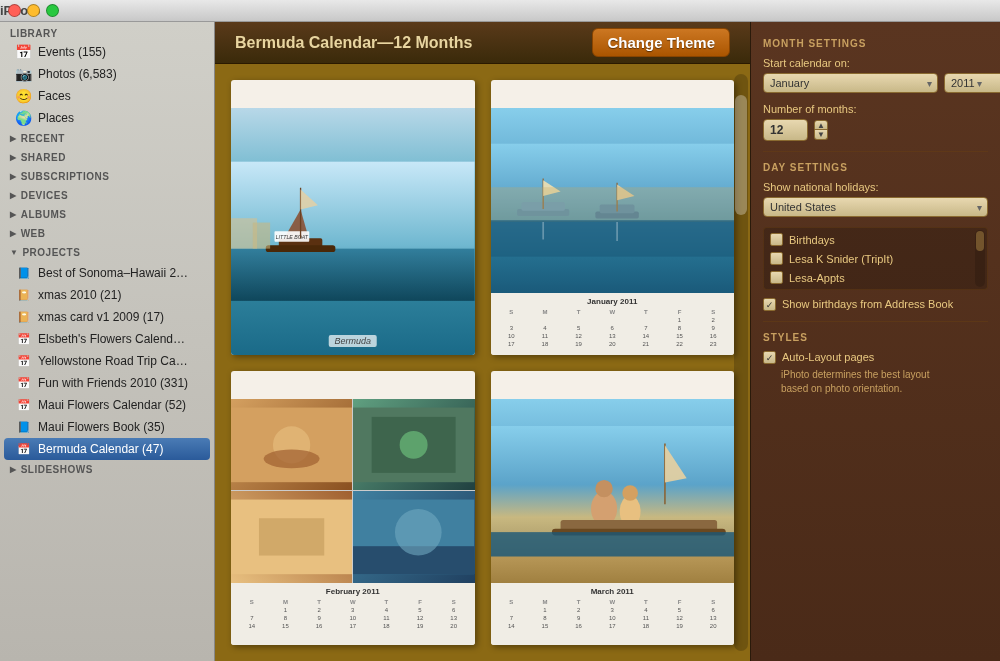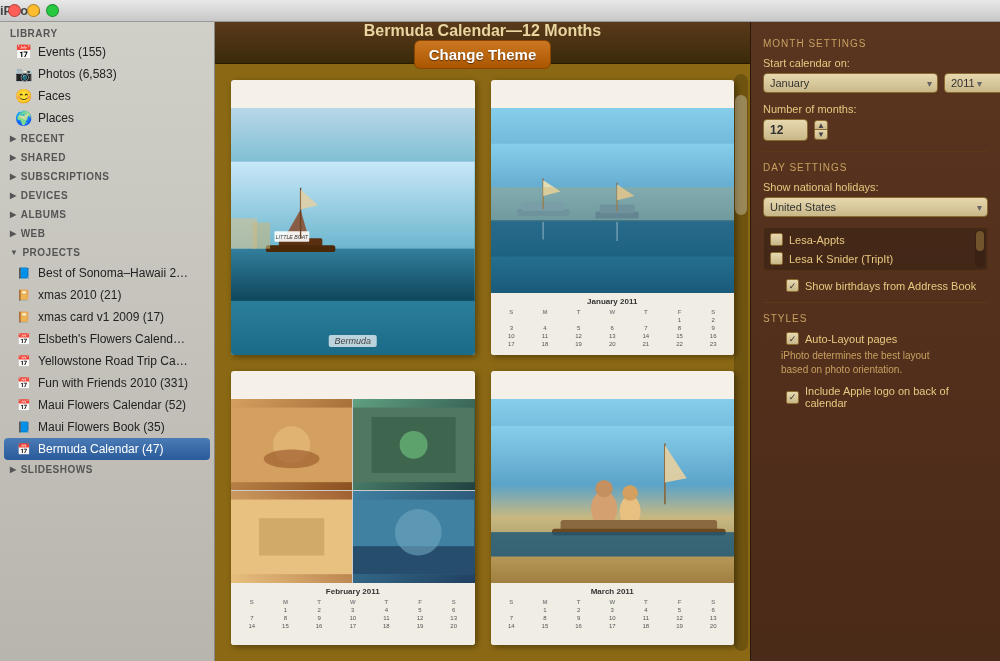--- a/index.html
+++ b/index.html
@@ -118,21 +118,20 @@
 
     
     .content-header {
       height: 42px;
       background: linear-gradient(to bottom, #5a3a1a, #3a2a0a);
       display: flex;
       align-items: center;
       justify-content: space-between;
       padding: 0 20px;
       border-bottom: 1px solid #2a1a00;
-      flex-direction: column;
     }
     .content-title {
       color: #e8d5a0;
       font-size: 16px;
       font-weight: bold;
     }
     .change-theme-btn {
       background: linear-gradient(to bottom, #cc7722, #aa5500);
       border: 1px solid #884400;
       border-radius: 6px;
@@ -231,21 +230,21 @@
     .right-panel {
       width: 250px;
       background: linear-gradient(to bottom, #5a3520, #4a2a18);
       border-left: 1px solid #2a1a0a;
       padding: 12px;
       overflow-y: auto;
       flex-shrink: 0;
     }
     .panel-section-title {
       font-size: 10px;
-      font-weight: normal;
+      font-weight: bold;
       color: #c8a060;
       text-transform: uppercase;
       letter-spacing: 1px;
       margin-bottom: 8px;
       margin-top: 4px;
     }
     .panel-label {
       font-size: 11px;
       color: #e8c880;
       margin-bottom: 4px;
@@ -311,24 +310,22 @@
     }
     .step-btn:first-child { border-radius: 3px 3px 0 0; }
     .step-btn:last-child { border-radius: 0 0 3px 3px; border-top: none; }
     .divider {
       height: 1px;
       background: rgba(100,60,20,0.6);
       margin: 10px 0;
     }
     .checkbox-row {
       display: flex;
-      align-items: center;
       gap: 6px;
       margin-bottom: 4px;
-      margin-left: 23px;
     }
     .checkbox-box {
       width: 13px; height: 13px;
       background: linear-gradient(to bottom, #e8d8b0, #c8b888);
       border: 1px solid #8a6a30;
       border-radius: 2px;
       display: flex;
       align-items: center;
       justify-content: center;
       font-size: 9px;
@@ -805,44 +802,44 @@
       <div class="select-wrapper">
         <select>
           <option>United States</option><option>Canada</option><option>United Kingdom</option>
         </select>
       </div>
     </div>
 
     <div class="ical-list">
       <div class="ical-item">
         <div class="checkbox-box"></div>
-        <span class="checkbox-label">Lesa-Appts</span>
+        <span class="checkbox-label">Birthdays</span>
       </div>
       <div class="ical-item">
         <div class="checkbox-box"></div>
         <span class="checkbox-label">Lesa K Snider (TripIt)</span>
       </div>
+      <div class="ical-item">
+        <div class="checkbox-box"></div>
+        <span class="checkbox-label">Lesa-Appts</span>
+      </div>
       <div class="ical-scrollbar">
         <div class="ical-scrollthumb"></div>
       </div>
     </div>
 
     <div class="checkbox-row">
       <div class="checkbox-box check-checked"></div>
       <span class="checkbox-label">Show birthdays from Address Book</span>
     </div>
 
     <div class="divider"></div>
     <div class="panel-section-title">STYLES</div>
 
     <div class="checkbox-row">
       <div class="checkbox-box check-checked"></div>
       <span class="checkbox-label">Auto-Layout pages</span>
     </div>
     <div class="auto-layout-text">iPhoto determines the best layout<br>based on photo orientation.</div>
 
-    <div class="checkbox-row">
-      <div class="checkbox-box check-checked"></div>
-      <span class="checkbox-label">Include Apple logo on back of calendar</span>
-    </div>
   </div>
 
 </div>
 
 </body></html>

